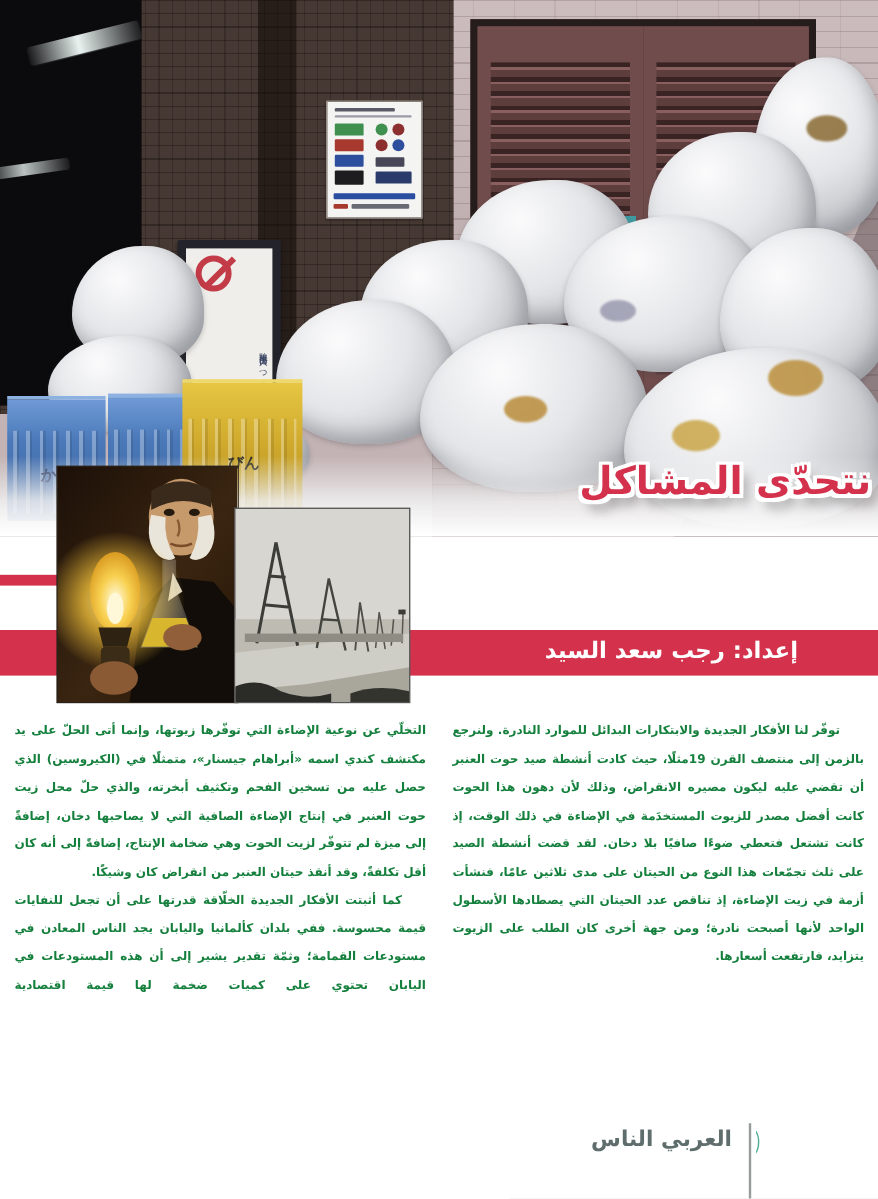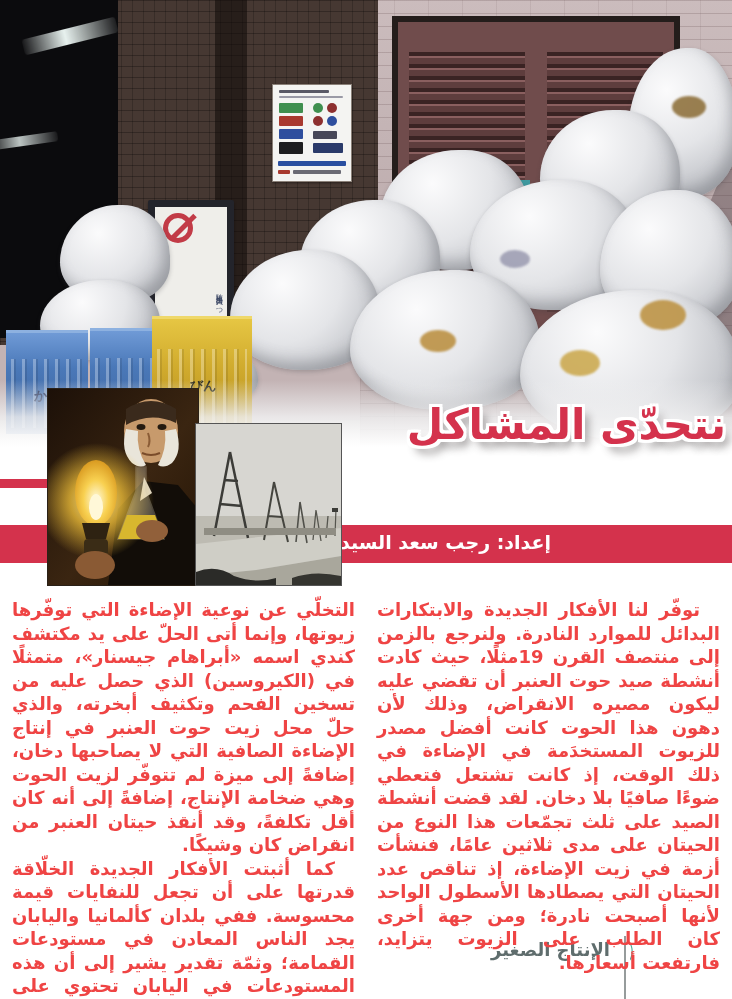--- a/index.html
+++ b/index.html
@@ -71,37 +71,37 @@
   .ground{position:absolute;left:0;top:420px;width:360px;height:27px;background:linear-gradient(180deg,#c9c2bd,#e9e6e3);}
   
   .headline{position:absolute;right:6px;top:384px;z-index:3;text-align:left;direction:rtl;}
   .headline .line{display:block;font-weight:bold;color:#d4324c;line-height:1.12;
     text-shadow:
       -3px -3px 0 #fff,0 -3px 0 #fff,3px -3px 0 #fff,
       -3px 0 0 #fff,3px 0 0 #fff,
       -3px 3px 0 #fff,0 3px 0 #fff,3px 3px 0 #fff,
       -2px 2px 0 #fff,2px -2px 0 #fff,
       6px 8px 9px rgba(50,45,45,.45);}
-  .headline .l1{font-size:42px;margin-top:17px;}
+  .headline .l1{font-size:32px;}
   .headline .l2{font-size:51px;}
   .red-stripe-thin{position:absolute;left:0;top:479px;width:50px;height:9px;background:#d4324c;z-index:1;}
   .byline-banner{position:absolute;left:0;top:525px;width:732px;height:38px;background:#d4324c;z-index:1;}
-  .byline-text{position:absolute;left:340px;top:6px;width:345px;text-align:left;
+  .byline-text{position:absolute;left:320px;top:6px;width:345px;text-align:right;
     color:#ffffff;font-size:19px;font-weight:bold;direction:rtl;}
   
   .painting{position:absolute;left:48px;top:389px;width:150px;height:196px;z-index:2;
     box-shadow:0 0 0 1px #2a2118;}
   .bw-photo{position:absolute;left:196px;top:424px;width:145px;height:161px;z-index:2;
     box-shadow:0 0 0 1px #555;}
   
   .article{position:absolute;right:12px;top:598px;width:708px;z-index:1;
     direction:rtl;display:flex;gap:22px;}
   .col{flex:1;min-width:0;}
-  .article p{margin:0;font-size:18px;line-height:23.5px;font-weight:bold;
-    color:#ef4444;text-align:justify;}
+  .article p{margin:0;font-size:10px;line-height:23.5px;font-weight:bold;
+    color:#15803d;text-align:justify;}
   .article p.indent{text-indent:20px;}
   .article p.fill{text-align-last:justify;}
   
   .footer-rule{position:absolute;left:624px;top:936px;width:2px;height:63px;background:#969c9c;}
   .footer-num{position:absolute;left:630px;top:930px;}
   .footer-mag{position:absolute;right:122px;top:939px;font-size:18px;font-weight:bold;
     color:#5f6d6d;direction:rtl;}
 </style>
 </head>
 <body>
@@ -279,15 +279,15 @@
       <p class="indent fill">كما أثبتت الأفكار الجديدة الخلّاقة قدرتها على أن تجعل للنفايات قيمة محسوسة. ففي بلدان كألمانيا واليابان يجد الناس المعادن في مستودعات القمامة؛ وثمّة تقدير يشير إلى أن هذه المستودعات في اليابان تحتوي على كميات ضخمة لها قيمة اقتصادية</p>
     </div>
   </div>
 
   <div class="footer-rule"></div>
   <div class="footer-num">
     <svg width="52" height="44" viewBox="0 0 52 44">
       <text x="4" y="33" font-family="DejaVu Sans, sans-serif" font-size="32" font-weight="bold" letter-spacing="1" fill="#ffffff" stroke="#4fae9a" stroke-width="2.4" paint-order="stroke">20</text>
     </svg>
   </div>
-  <div class="footer-mag">الإنتاج الصغير</div>
+  <div class="footer-mag">العربي الناس</div>
 
 </div>
 
 </body></html>

